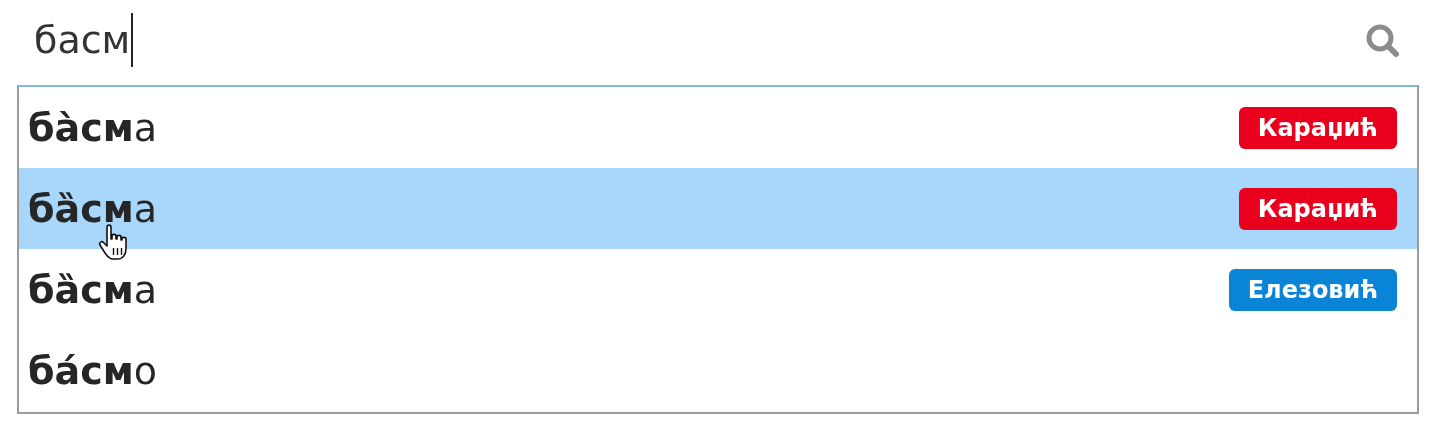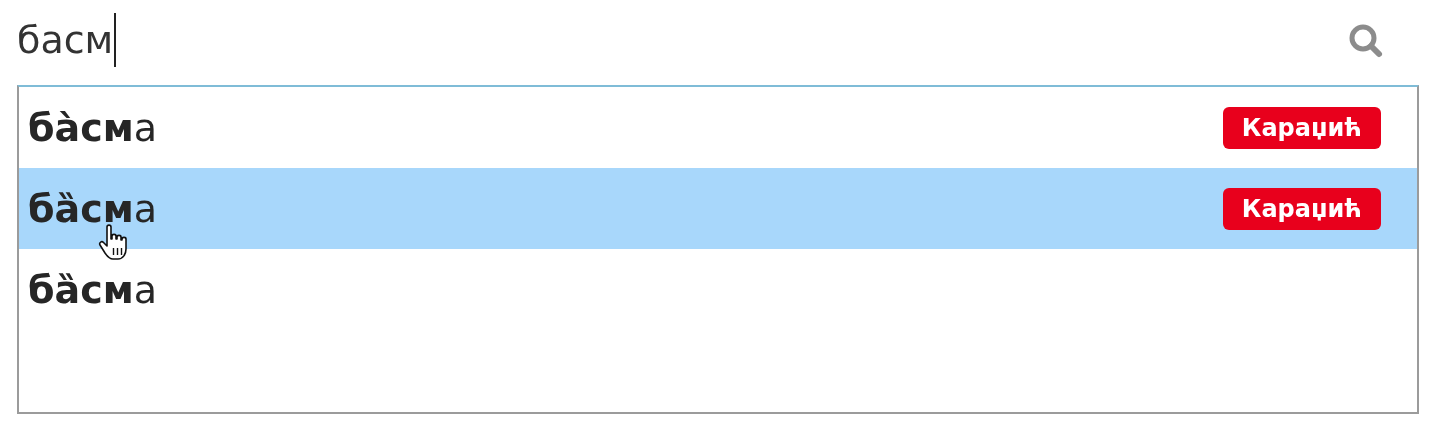--- a/index.html
+++ b/index.html
@@ -10,21 +10,21 @@
   body {
     width: 1436px;
     height: 435px;
     position: relative;
     overflow: hidden;
     font-family: "DejaVu Sans", "Liberation Sans", sans-serif;
     color: #222222;
   }
   .search-bar {
     position: absolute;
-    left: 17px;
+    left: 34px;
     top: 0;
     width: 1400px;
     height: 86px;
   }
   .search-input {
     position: absolute;
     left: 0;
     top: 12px;
     height: 56px;
     font-size: 38px;
@@ -62,21 +62,21 @@
     border-bottom: 2px solid #9b9b9b;
     border-top: 2px solid #7fbcd7;
     background: #ffffff;
   }
   .row {
     position: relative;
     height: 81px;
     display: flex;
     align-items: center;
     justify-content: space-between;
-    padding: 0 36px 0 9px;
+    padding: 0 20px 0 9px;
     box-sizing: border-box;
     cursor: pointer;
   }
   .row.highlighted {
     background: #a8d7fb;
   }
   .word {
     font-size: 38px;
     color: #262626;
     white-space: nowrap;
@@ -129,22 +129,24 @@
   <div class="row">
     <span class="word"><span class="match">ба̀см</span><span class="rest">а</span></span>
     <span class="badge" style="background:#e8001c">Караџић</span>
   </div>
   <div class="row highlighted">
     <span class="word"><span class="match">ба̏см</span><span class="rest">а</span></span>
     <span class="badge" style="background:#e8001c">Караџић</span>
   </div>
   <div class="row">
     <span class="word"><span class="match">ба̏см</span><span class="rest">а</span></span>
+    <span class="badge" style="background:#0a84d6">Елезовић</span>
   </div>
   <div class="row">
+    <span class="word"><span class="match">ба́см</span><span class="rest">о</span></span>
   </div>
 </div>
 
 <div class="cursor-hand">
   <svg width="34" height="40" viewBox="0 0 34 40">
     <path d="M9 4 C9 1.5 13 1.5 13 4 L13 16 L14 16 L14 13 C14 10.8 18 10.8 18 13 L18 16 L19 16 L19 14 C19 11.8 23 11.8 23 14 L23 17 L24 17 L24 16 C24 13.8 28 13.8 28 16 L28 26 C28 31 25 36 20 36 L15 36 C11 36 9 33 7 30 L2 22 C0.8 20 3.5 17.5 5.5 19.5 L9 23 Z" fill="#ffffff" stroke="#111111" stroke-width="1.6" stroke-linejoin="round"></path>
     <line x1="15.5" y1="25" x2="15.5" y2="32" stroke="#111" stroke-width="1.4"></line>
     <line x1="19.5" y1="25" x2="19.5" y2="32" stroke="#111" stroke-width="1.4"></line>
     <line x1="23.5" y1="25" x2="23.5" y2="32" stroke="#111" stroke-width="1.4"></line>
   </svg>

